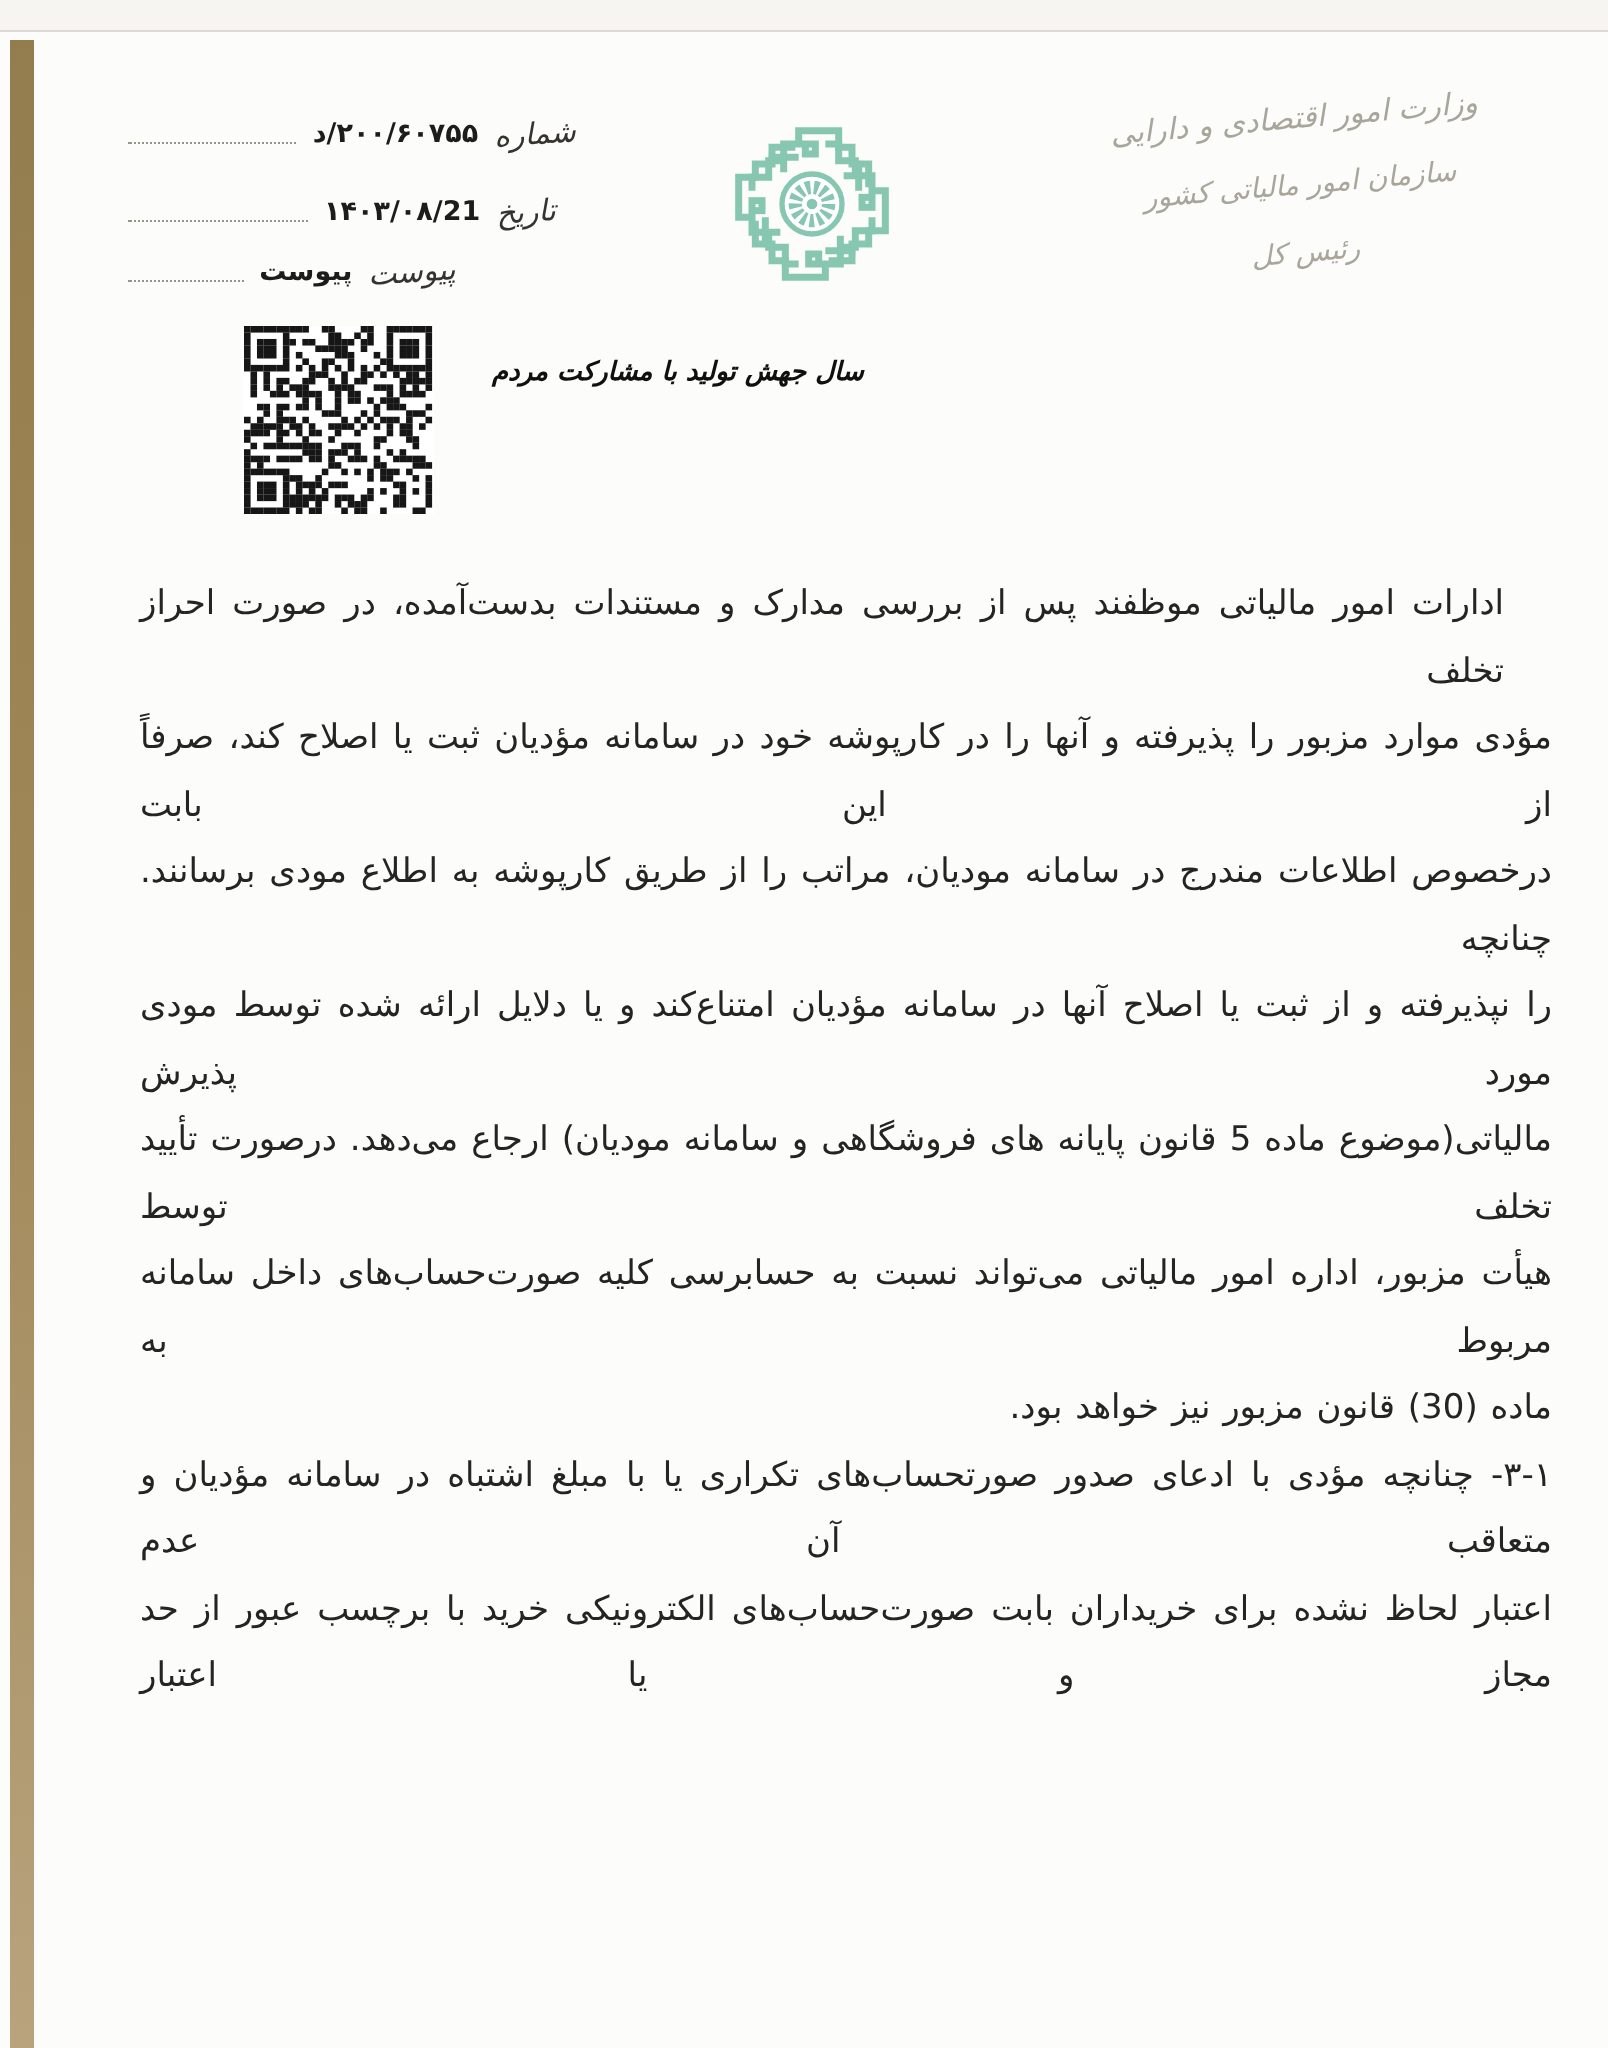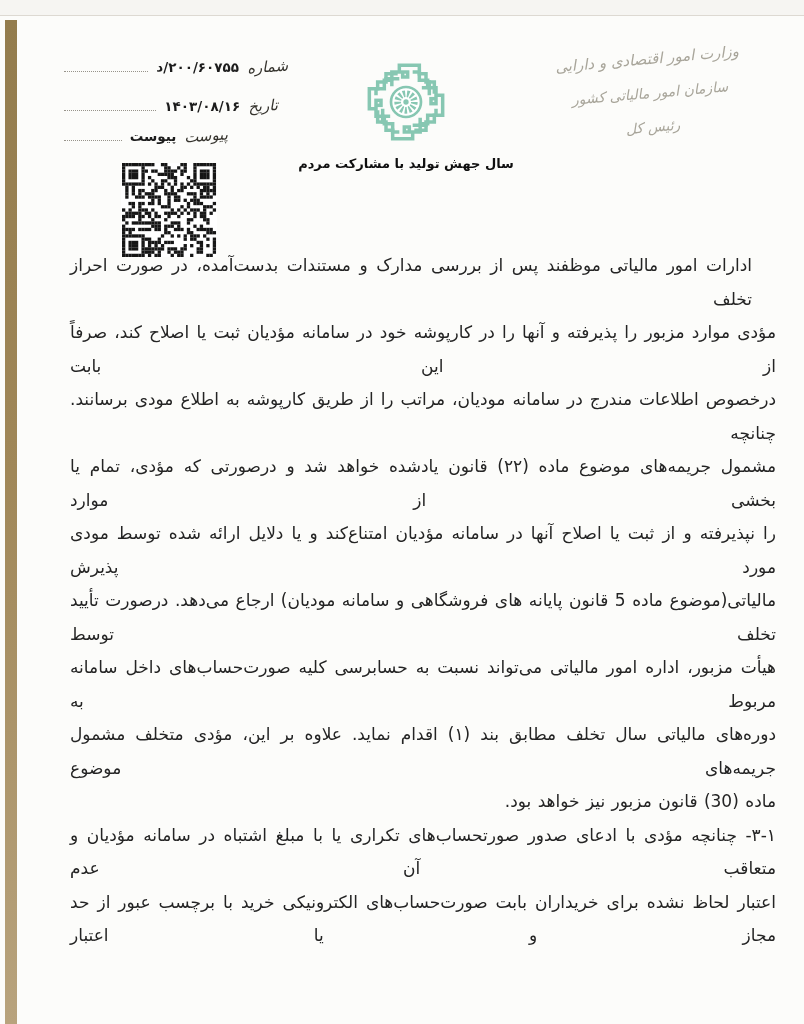--- a/index.html
+++ b/index.html
@@ -24,40 +24,40 @@
   .callig .c2{font-size:14px;line-height:34px;letter-spacing:1px;}
   .callig .c3{font-size:14px;line-height:34px;letter-spacing:2px;}
   
   .logo{position:absolute;top:52px;left:356px;width:100px;height:100px;}
   .logo svg{width:100%;height:100%;}
   .logo path,.logo rect{fill:none;stroke:var(--teal);stroke-width:4.2;}
   .logo .ring{fill:#ffffff;stroke:var(--teal);stroke-width:3.2;}
   .logo .rosette{fill:none;stroke:var(--teal);stroke-width:8;stroke-dasharray:2.7 2.1;}
   .logo .hub{fill:var(--teal);stroke:none;}
   
-  .slogan{position:absolute;top:156px;left:246px;width:320px;text-align:center;
-    font-size:13px;font-weight:bold;color:#101010;}
+  .slogan{position:absolute;top:179px;left:246px;width:320px;text-align:left;
+    font-size:13px;font-weight:bold;color:#101010;font-style:italic;}
   
   .meta{position:absolute;left:64px;top:56px;width:226px;direction:rtl;}
   .meta-row{position:absolute;left:0;display:flex;direction:rtl;align-items:flex-end;column-gap:8px;}
   .meta-row.r1{top:2px;right:2px;}
   .meta-row.r2{top:41px;right:12px;}
   .meta-row.r3{top:71px;right:62px;}
   .mlabel{font-style:italic;font-size:15px;color:#35332d;transform:rotate(-4deg);white-space:nowrap;}
   .mvalue{font-weight:bold;font-size:13.5px;color:#1c1c1c;letter-spacing:.3px;white-space:nowrap;padding-bottom:1px;}
   .dots{flex:1 1 auto;min-width:28px;border-bottom:1.6px dotted #97938a;margin-bottom:4px;}
   
   .qr{position:absolute;left:121px;top:163px;width:96px;height:94px;background:#ffffff;}
   .qr svg{width:100%;height:100%;display:block;}
   
   .body{position:absolute;top:249px;right:28px;left:70px;direction:rtl;}
   .bline{font-size:17px;line-height:33.5px;color:var(--ink);
     text-align:justify;text-align-last:justify;word-spacing:1px;}
   .bline.last{text-align-last:right;}
-  .bline.indent{padding-right:24px;}
+  .bline.indent{padding-right:24px;margin-top:37px;}
 </style>
 </head>
 <body>
 
 <div class="scan">
 
   <div class="top-band"></div>
   <div class="spine"></div>
 
   <div class="callig">
@@ -90,21 +90,21 @@
   <div class="slogan">سال جهش تولید با مشارکت مردم</div>
 
   <div class="meta">
     <div class="meta-row r1">
       <span class="mlabel">شماره</span>
       <span class="mvalue">۲۰۰/۶۰۷۵۵/د</span>
       <span class="dots"></span>
     </div>
     <div class="meta-row r2">
       <span class="mlabel">تاریخ</span>
-      <span class="mvalue">۱۴۰۳/۰۸/۱۶</span>
+      <span class="mvalue">۱۴۰۳/۰۸/21</span>
       <span class="dots"></span>
     </div>
     <div class="meta-row r3">
       <span class="mlabel">پیوست</span>
       <span class="mvalue">پیوست</span>
       <span class="dots"></span>
     </div>
   </div>
 
   <div class="qr">
@@ -521,23 +521,21 @@
           <rect x="86.07" y="92.69" width="3.36" height="3.36"></rect>
           <rect x="89.38" y="92.69" width="3.36" height="3.36"></rect>
         </g>
       </svg>
   </div>
 
   <div class="body">
       <div class="bline indent">ادارات امور مالیاتی موظفند پس از بررسی مدارک و مستندات بدست‌آمده، در صورت احراز تخلف</div>
       <div class="bline">مؤدی موارد مزبور را پذیرفته و آنها را در کارپوشه خود در سامانه مؤدیان ثبت یا اصلاح کند، صرفاً از این بابت</div>
       <div class="bline">درخصوص اطلاعات مندرج در سامانه مودیان، مراتب را از طریق کارپوشه به اطلاع مودی برسانند. چنانچه</div>
-      <div class="bline">مشمول جریمه‌های موضوع ماده (۲۲) قانون یادشده خواهد شد و درصورتی که مؤدی، تمام یا بخشی از موارد</div>
       <div class="bline">را نپذیرفته و از ثبت یا اصلاح آنها در سامانه مؤدیان امتناع‌کند و یا دلایل ارائه شده توسط مودی مورد پذیرش</div>
       <div class="bline">مالیاتی(موضوع ماده 5 قانون پایانه های فروشگاهی و سامانه مودیان) ارجاع می‌دهد. درصورت تأیید تخلف توسط</div>
       <div class="bline">هیأت مزبور، اداره امور مالیاتی می‌تواند نسبت به حسابرسی کلیه صورت‌حساب‌های داخل سامانه مربوط به</div>
-      <div class="bline">دوره‌های مالیاتی سال تخلف مطابق بند (۱) اقدام نماید. علاوه بر این، مؤدی متخلف مشمول جریمه‌های موضوع</div>
       <div class="bline last">ماده (30) قانون مزبور نیز خواهد بود.</div>
       <div class="bline">۳-۱- چنانچه مؤدی با ادعای صدور صورتحساب‌های تکراری یا با مبلغ اشتباه در سامانه مؤدیان و متعاقب آن عدم</div>
       <div class="bline">اعتبار لحاظ نشده برای خریداران بابت صورت‌حساب‌های الکترونیکی خرید با برچسب عبور از حد مجاز و یا اعتبار</div>
     </div>
 
 </div>
 
 </body></html>

